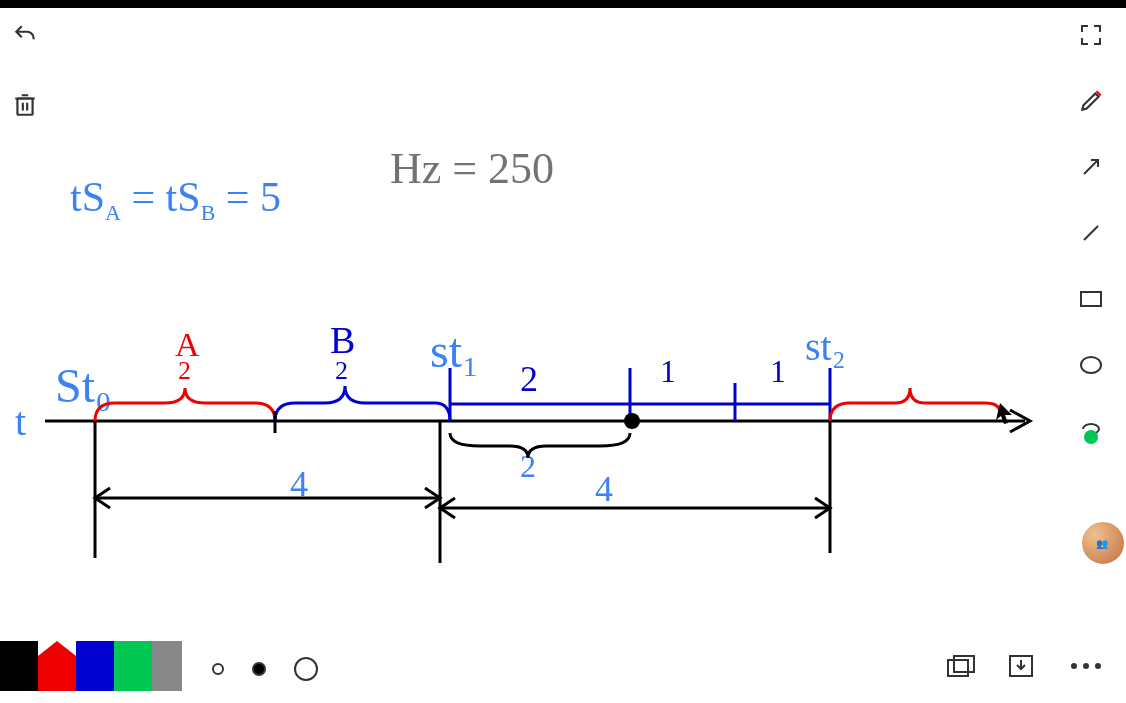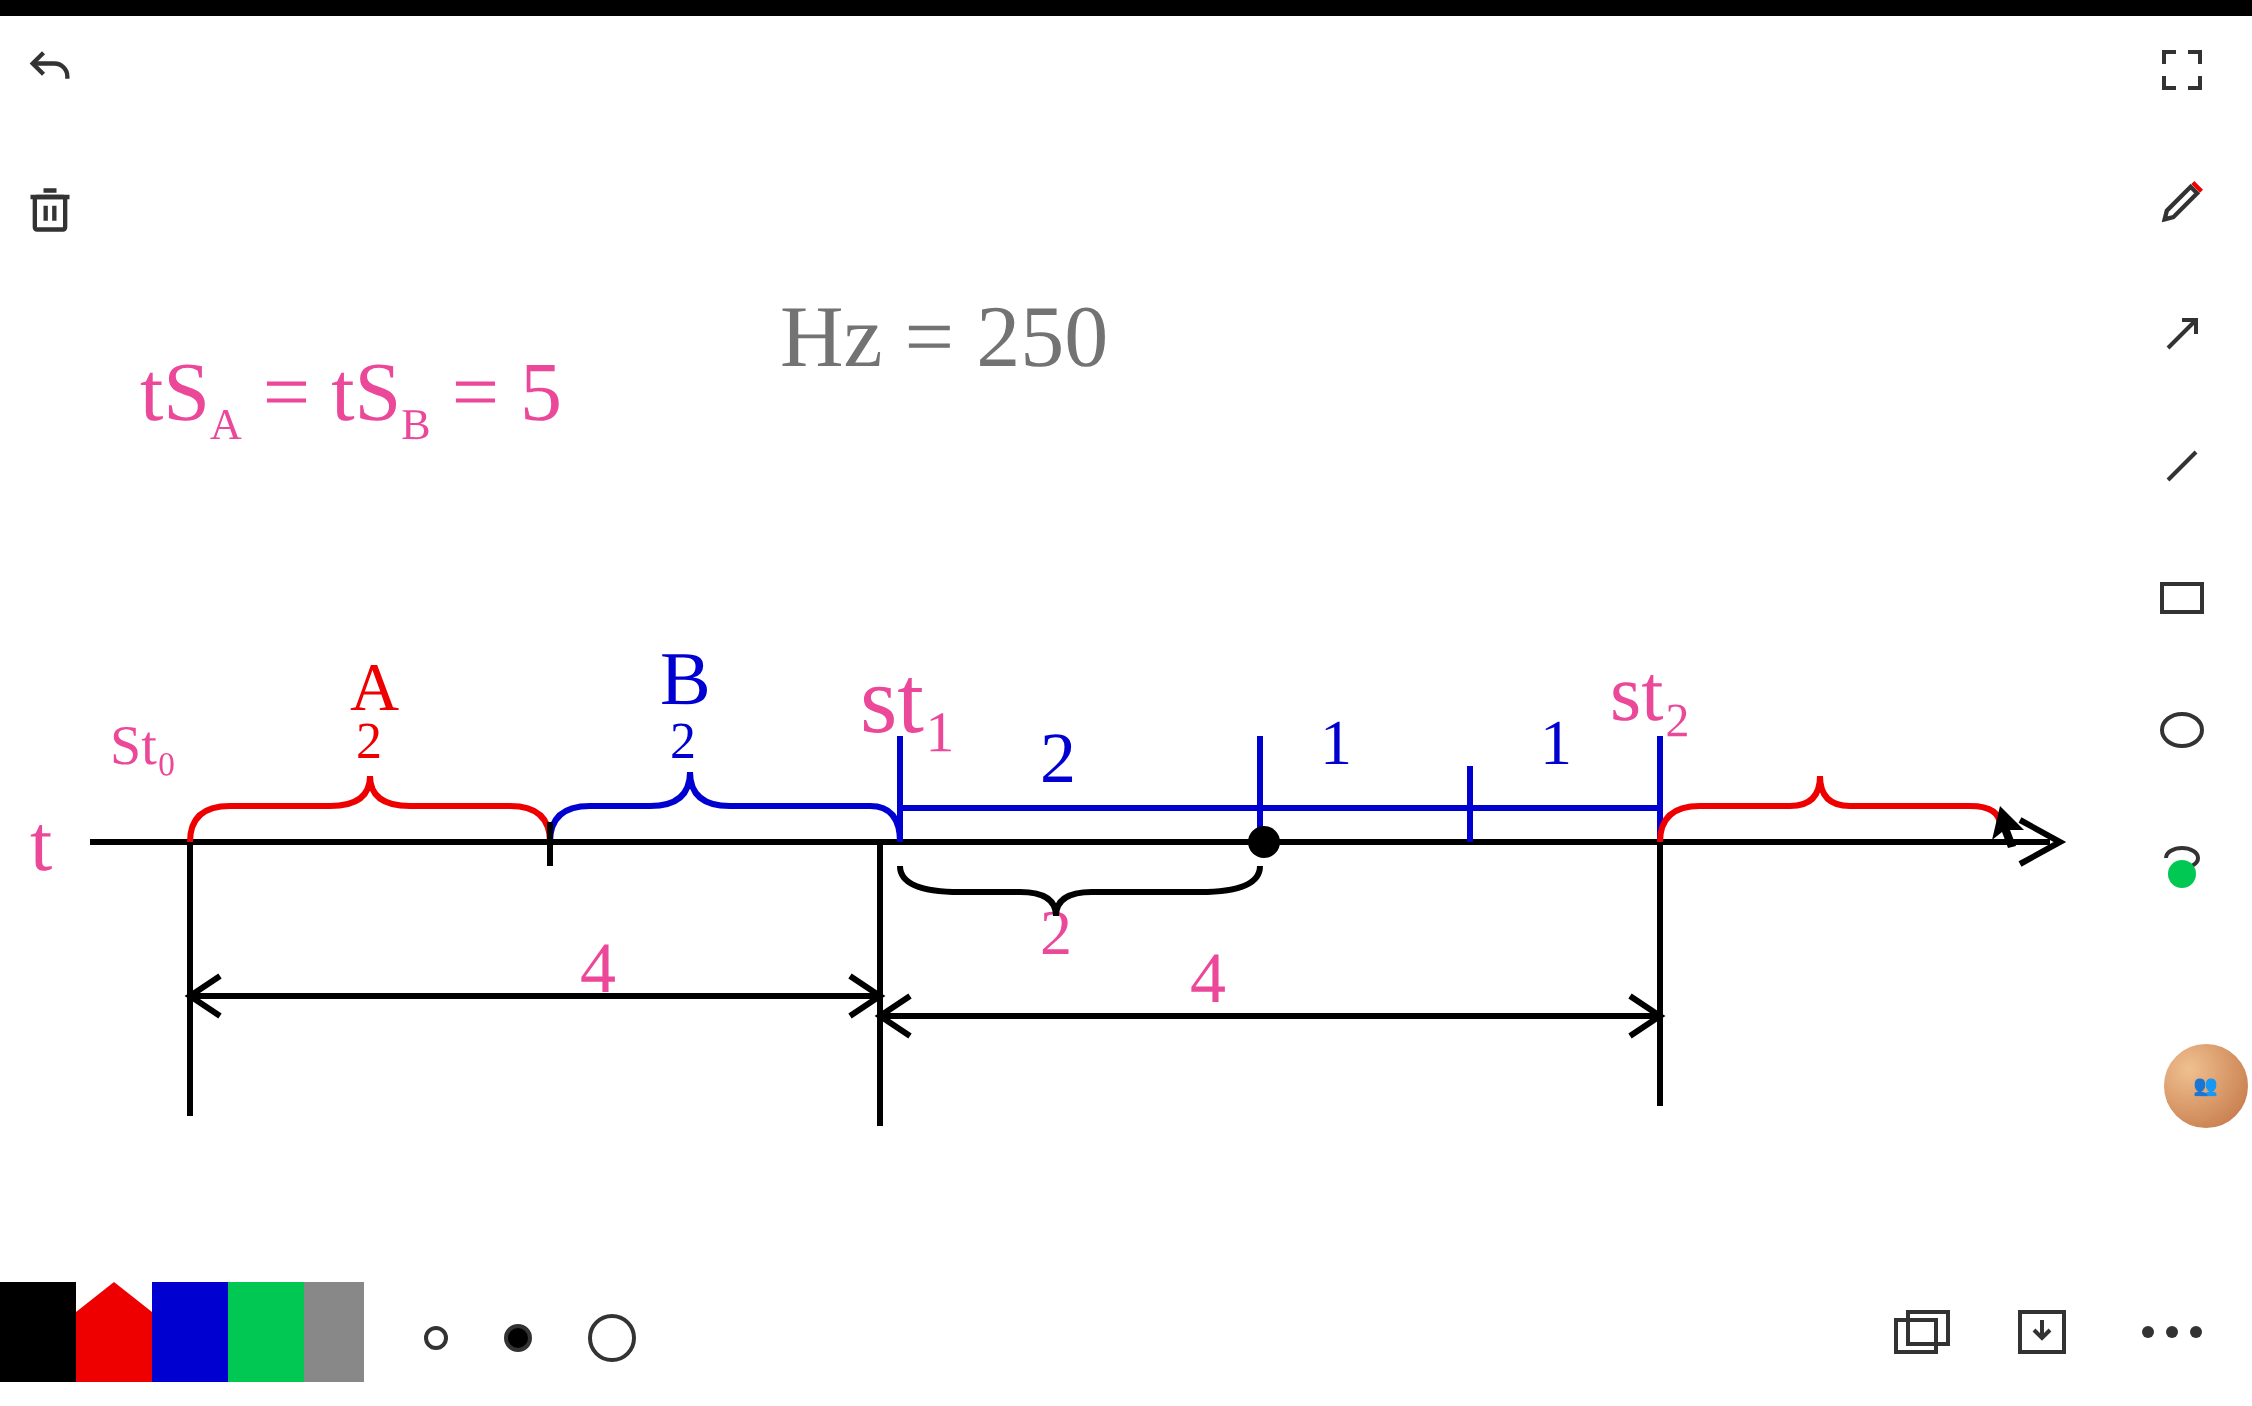--- a/index.html
+++ b/index.html
@@ -3,21 +3,21 @@
 <meta charset="utf-8">
 <style>
   * { box-sizing: border-box; margin: 0; padding: 0; }
   html, body { width: 1126px; height: 703px; background: #fff; font-family: sans-serif; overflow: hidden; position: relative; }
   .top-border { position: absolute; top: 0; left: 0; right: 0; height: 8px; background: #000; }
   .canvas { position: absolute; top: 8px; left: 0; width: 1126px; height: 610px; }
   .left-tools { position: absolute; left: 0; top: 20px; width: 50px; display: flex; flex-direction: column; align-items: center; gap: 40px; }
   .right-tools { position: absolute; right: 10px; top: 20px; width: 50px; display: flex; flex-direction: column; align-items: center; gap: 36px; }
   .icon-btn { width: 30px; height: 30px; display: flex; align-items: center; justify-content: center; cursor: pointer; }
   .hand { position: absolute; }
-  .hand-black { color: #ec4899; stroke: #000; }
+  .hand-black { color: #3b82f6; stroke: #000; }
   .hand-green { color: #737373; stroke: #00c853; }
   .hand-red { color: #e00; stroke: #e00; }
   .hand-blue { color: #0000d0; stroke: #0000d0; }
   .hw-text { font-family: 'Comic Sans MS', 'Segoe Script', cursive; font-weight: 500; white-space: nowrap; }
   .bottom-bar { position: absolute; bottom: 0; left: 0; right: 0; height: 75px; display: flex; align-items: flex-end; justify-content: space-between; padding: 0 20px 12px 0; }
   .palette { display: flex; align-items: flex-end; height: 60px; }
   .swatch { width: 38px; height: 50px; }
   .swatch.black { background: #000; }
   .swatch.red { background: #e00; clip-path: polygon(50% 0, 100% 30%, 100% 100%, 0 100%, 0 30%); }
   .swatch.blue { background: #0000d0; }
@@ -38,21 +38,21 @@
 
 <div class="top-border"></div>
 
 <div class="canvas">
 
   <div class="hand hw-text hand-black" style="left:70px; top:165px; font-size:42px;">
     <span>tS</span><sub style="font-size:22px">A</sub><span> = tS</span><sub style="font-size:22px">B</sub><span> = 5</span>
   </div>
   <div class="hand hw-text hand-green" style="left:390px; top:135px; font-size:44px;">Hz = 250</div>
 
-  <div class="hand hw-text hand-black" style="left:55px; top:350px; font-size:28px;">St₀</div>
+  <div class="hand hw-text hand-black" style="left:55px; top:350px; font-size:48px;">St₀</div>
   <div class="hand hw-text hand-red" style="left:175px; top:318px; font-size:34px;">A</div>
   <div class="hand hw-text hand-red" style="left:178px; top:348px; font-size:26px;">2</div>
   <div class="hand hw-text hand-blue" style="left:330px; top:310px; font-size:38px;">B</div>
   <div class="hand hw-text hand-blue" style="left:335px; top:348px; font-size:26px;">2</div>
   <div class="hand hw-text hand-black" style="left:430px; top:315px; font-size:48px;">st₁</div>
   <div class="hand hw-text hand-blue" style="left:520px; top:350px; font-size:36px;">2</div>
   <div class="hand hw-text hand-blue" style="left:660px; top:345px; font-size:32px;">1</div>
   <div class="hand hw-text hand-blue" style="left:770px; top:345px; font-size:32px;">1</div>
   <div class="hand hw-text hand-black" style="left:805px; top:315px; font-size:40px;">st₂</div>
   <div class="hand hw-text hand-black" style="left:15px; top:390px; font-size:40px;">t</div>

